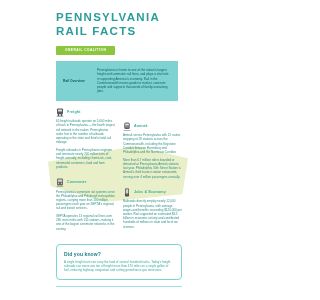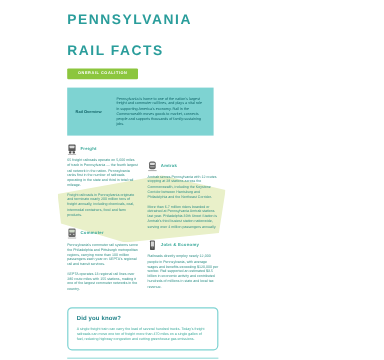--- a/index.html
+++ b/index.html
@@ -20,21 +20,21 @@
   }
 
   .content{position:relative;z-index:2;}
 
   
   .header{padding:12px 54px 0 56px;text-align:left;}
   .title{
     color:#2a9d9b;font-size:11.5px;line-height:11.5px;font-weight:bold;
     letter-spacing:1.3px;margin:0;
   }
-  .title .l2{display:block;margin-top:14px;}
+  .title .l2{display:block;margin-top:2px;}
   .badge{
     display:inline-block;margin-top:4px;
     background:#8cc63e;color:#ffffff;
     font-size:3.2px;letter-spacing:.5px;font-weight:bold;
     padding:2.5px 9px;border-radius:1px;
   }
 
   
   .intro{
     margin:6px 54px 0 56px;background:#7ed3d2;

